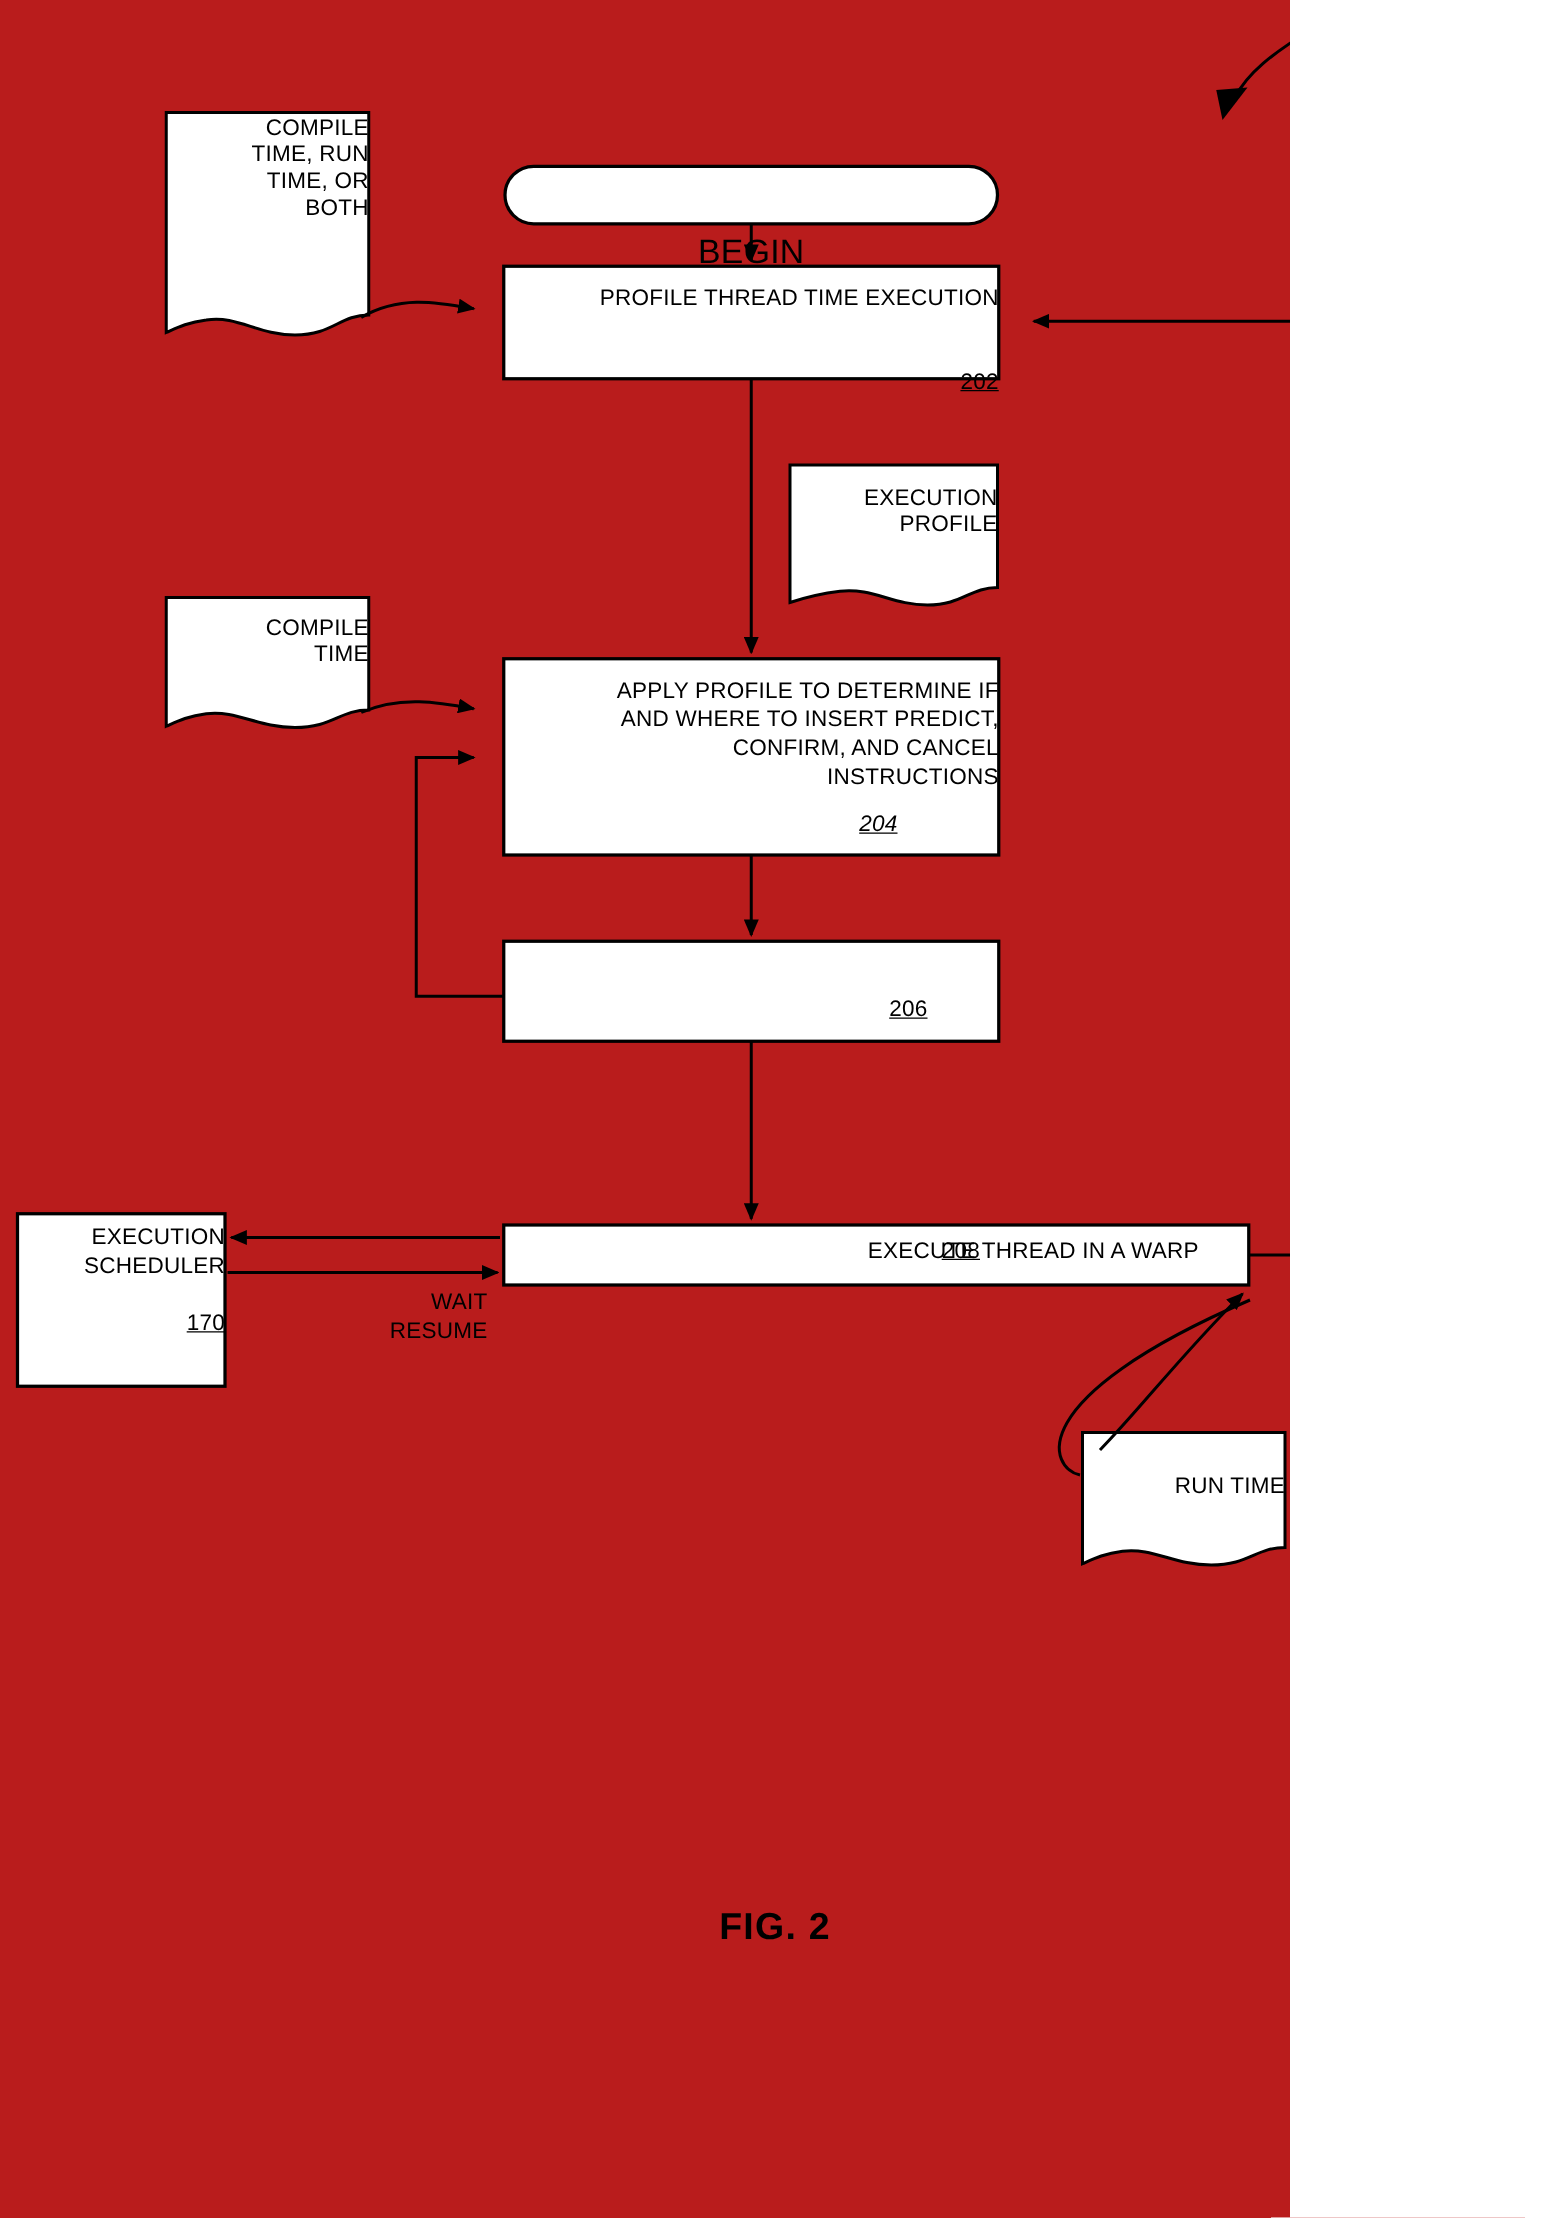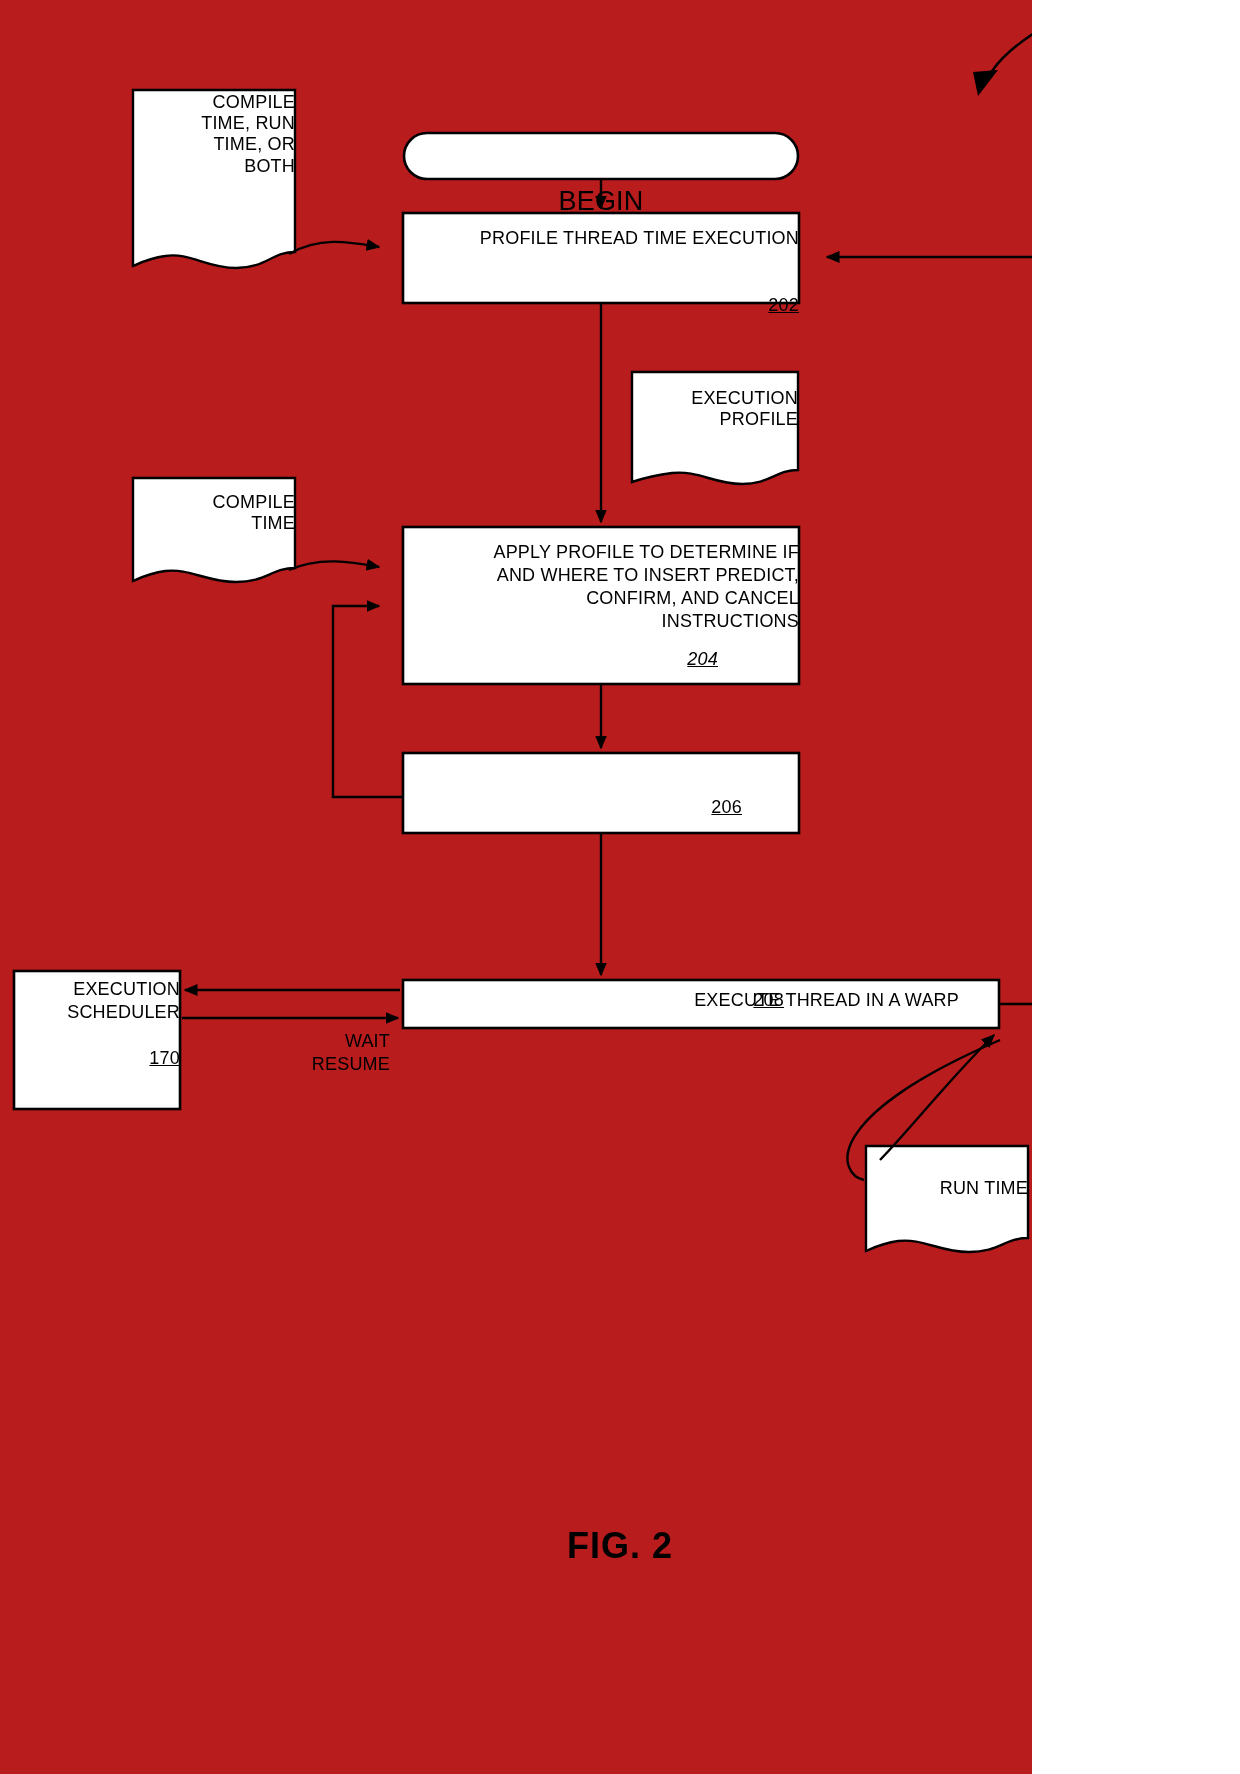--- a/index.html
+++ b/index.html
@@ -33,21 +33,21 @@
     letter-spacing: 0.2px;
     line-height: 1.18;
     white-space: pre-line;
     font-weight: 400;
   }
   .t26 { font-size: 18px; text-align: right; }
   .t27 { font-size: 27px; }
   .u { text-decoration: underline; }
   .figcap {
     position: absolute;
-    font-size: 36px;
+    font-size: 30px;
     font-weight: bold;
     letter-spacing: 1px;
     text-align: center;
     width: 1240px;
     left: 0;
   }
   .refnum {
     position: absolute;
     font-size: 30px;
     letter-spacing: 0.5px;

